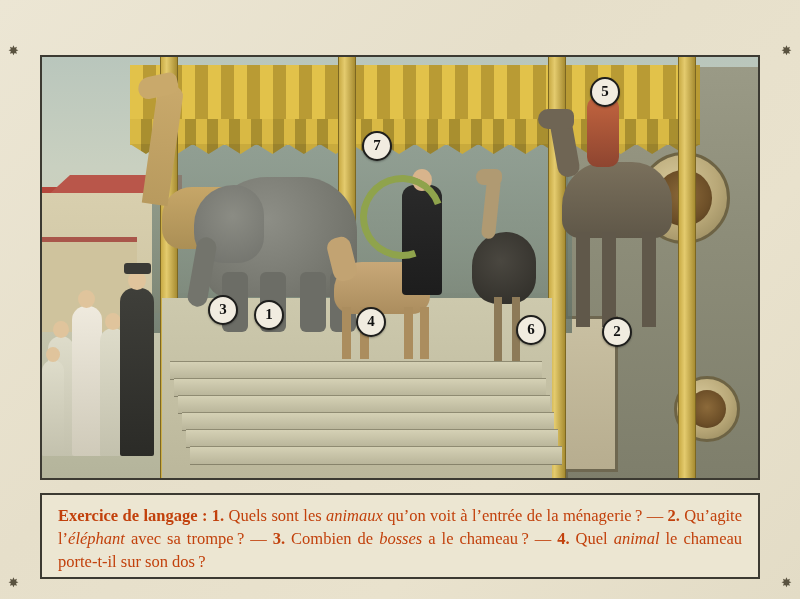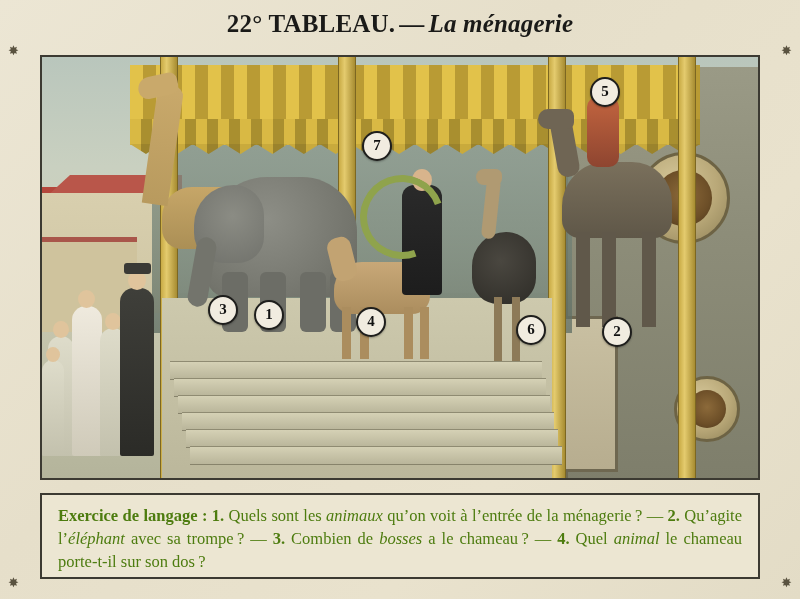--- a/index.html
+++ b/index.html
@@ -304,35 +304,32 @@
     width: 720px;
     height: 86px;
     border: 2px solid #3c3a32;
     box-sizing: border-box;
     background: #ece6d2;
     padding: 10px 16px 0 16px;
   }
   .caption-text {
     font-size: 16.5px;
     line-height: 1.38;
-    color: #4d7c0f;
+    color: #c2410c;
     text-align: justify;
   }
   .caption-text b { font-weight: bold; }
   .caption-text i { font-style: italic; }
   .num { font-weight: bold; }
 </style>
 </head>
 <body>
 
 <div class="page">
 
-  <div class="title-bar">
-    <span class="tab-num">22° TABLEAU.</span><span class="dash">—</span><span class="subtitle">La ménagerie</span>
-  </div>
 
   <div class="ornament orn-tl">✸</div>
   <div class="ornament orn-tr">✸</div>
   <div class="ornament orn-bl">✸</div>
   <div class="ornament orn-br">✸</div>
 
   <div class="illus-frame">
     <div class="scene">
       <div class="sky"></div>
       <div class="ground"></div>

